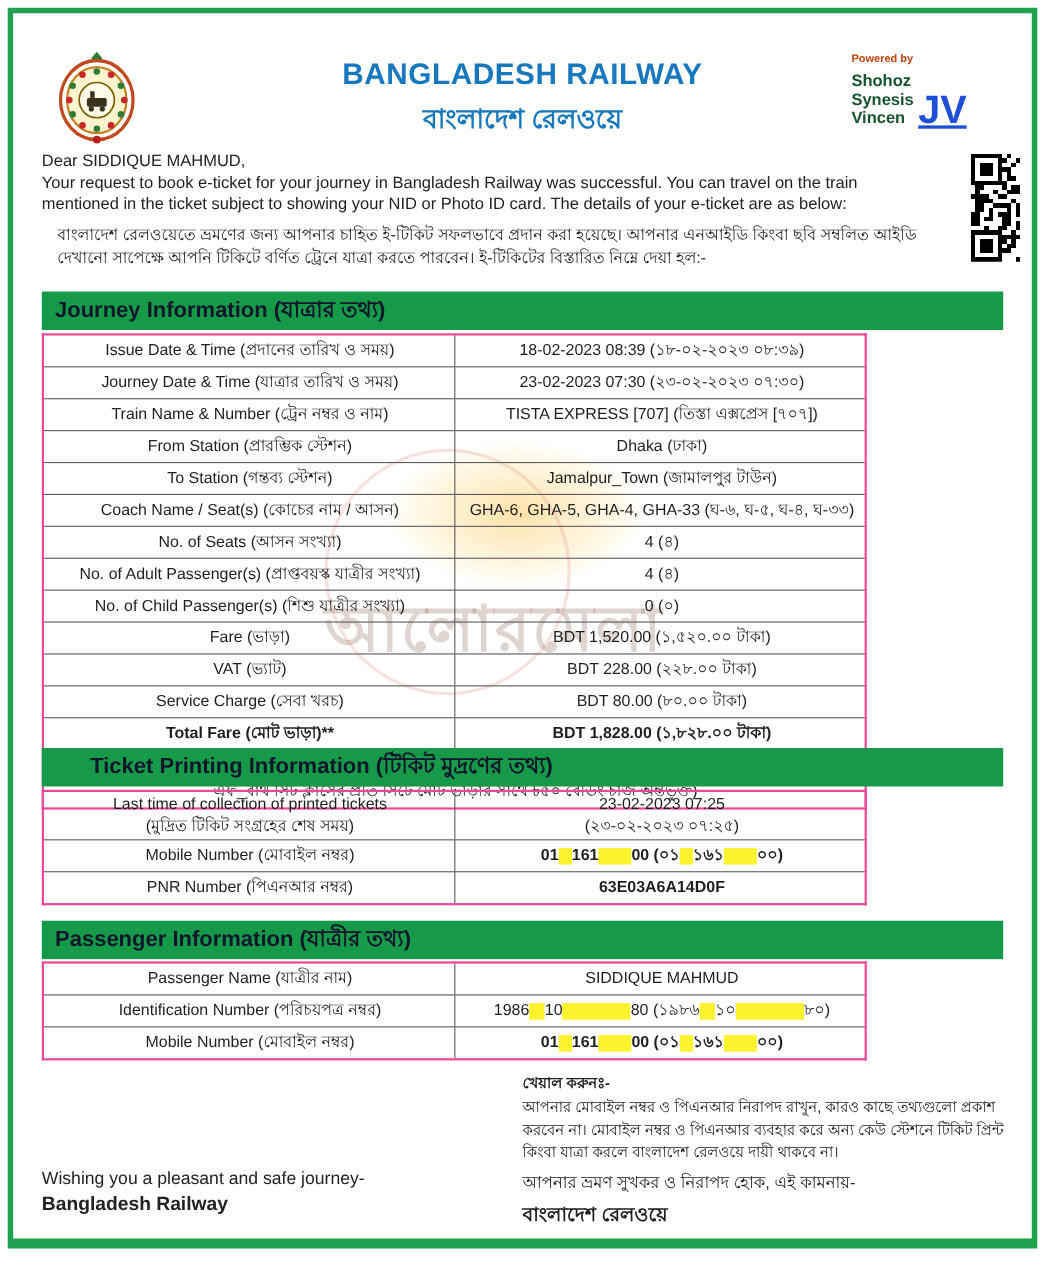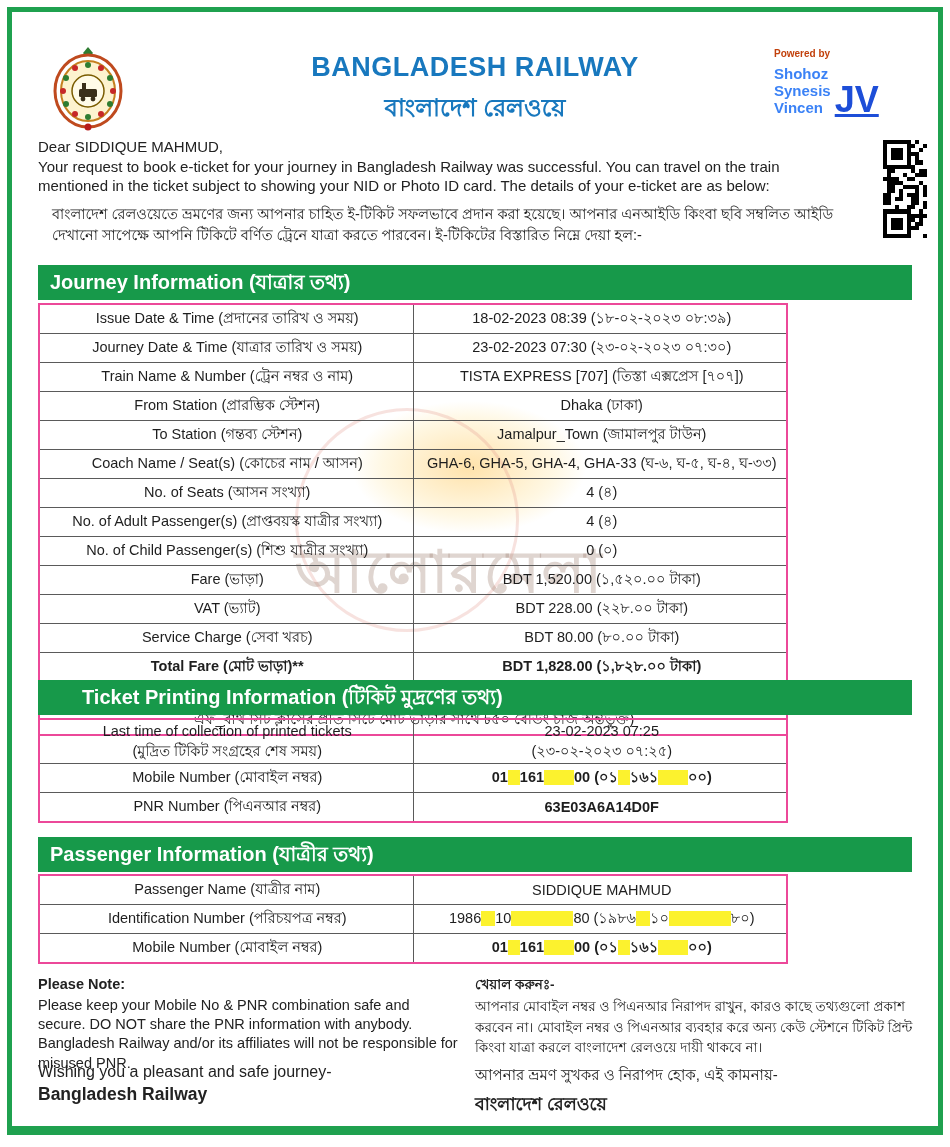--- a/index.html
+++ b/index.html
@@ -10,42 +10,42 @@
   .content { position:relative; width:100%; height:100%; }
 
   
   .logo { position:absolute; left:36px; top:33px; width:80px; height:86px; }
   .title-block { position:absolute; left:0; top:40px; width:100%; text-align:center; }
   .title-en { font-size:27px; font-weight:bold; color:#1878be; letter-spacing:0.5px; }
   .title-bn { font-size:24px; font-weight:600; color:#1878be; margin-top:6px; }
   .powered { position:absolute; left:762px; top:36px; width:165px; }
   .powered-by { font-size:10px; font-weight:bold; color:#c2410c; }
   .powered-row { display:flex; align-items:flex-end; margin-top:7px; }
-  .powered-lines { font-size:15px; font-weight:bold; color:#3b82f6; line-height:1.12; }
+  .powered-lines { font-size:15px; font-weight:bold; color:#14532d; line-height:1.12; }
   .powered-jv { font-size:36px; font-weight:bold; color:#1d4ed8; margin-left:4px; line-height:0.9;text-decoration:underline; }
 
   
   .greeting { position:absolute; left:26px; top:126px; font-size:15px; }
   .intro-en { position:absolute; left:26px; top:145px; width:810px; font-size:15px; line-height:1.27; }
   .intro-bn { position:absolute; left:40px; top:192px; width:828px; font-size:14.5px; line-height:1.45; }
   .qr { position:absolute; left:870px; top:128px; width:46px; height:98px; }
   .qr svg { display:block; }
 
   
   .watermark { position:absolute; left:265px; top:388px; width:400px; height:240px; z-index:0;
     background: radial-gradient(ellipse 150px 85px at 48% 28%, rgba(255,198,88,0.50), rgba(255,230,160,0.28) 58%, rgba(255,255,255,0) 78%);
     pointer-events:none; }
   .watermark::before { content:""; position:absolute; left:18px; top:8px; width:218px; height:218px;
     border:3px solid rgba(225,150,140,0.28); border-radius:50%; }
   .watermark-text { position:absolute; left:18px; top:128px; width:360px; text-align:left;
     font-size:58px; font-weight:bold; color:rgba(150,115,100,0.30); letter-spacing:2px; }
 
   
   .section-bar { position:absolute; left:26px; width:874px; height:35px; background:#17994a;
-    color:#ffffff; font-size:20px; font-weight:bold; line-height:35px; padding-left:12px; z-index:2; }
+    color:#0f172a; font-size:20px; font-weight:bold; line-height:35px; padding-left:12px; z-index:2; }
   .bar-journey { top:253px; }
   .bar-printing { top:668px;padding-left:44px; }
   .bar-passenger { top:825px; }
 
   table.info { position:absolute; left:26px; width:750px; border-collapse:collapse;
     border:2px solid #ec4899; background:transparent; z-index:1; table-layout:fixed;text-align:center; }
   .tbl-journey { top:291px; }
   .tbl-printing { top:706px; }
   .tbl-passenger { top:862px; }
   table.info td { border:1px solid #5a5a5a; font-size:14.5px; height:23px;
@@ -331,24 +331,20 @@
           </tr>
           <tr class="bold">
             <td style="font-weight:normal">Mobile Number (মোবাইল নম্বর)</td>
             <td class="val">
               <span>01</span><span class="redact rw12"></span><span>161</span><span class="redact rw30"></span><span>00 (০১</span><span class="redact rw12"></span><span>১৬১</span><span class="redact rw30"></span><span>০০)</span>
             </td>
           </tr>
         </tbody>
       </table>
 
-      <div class="note-en">
-        <div class="note-title">Please Note:</div>
-        <div>Please keep your Mobile No &amp; PNR combination safe and secure. DO NOT share the PNR information with anybody. Bangladesh Railway and/or its affiliates will not be responsible for misused PNR.</div>
-      </div>
       <div class="note-bn">
         <div class="note-title">খেয়াল করুনঃ-</div>
         <div>আপনার মোবাইল নম্বর ও পিএনআর নিরাপদ রাখুন, কারও কাছে তথ্যগুলো প্রকাশ করবেন না। মোবাইল নম্বর ও পিএনআর ব্যবহার করে অন্য কেউ স্টেশনে টিকিট প্রিন্ট কিংবা যাত্রা করলে বাংলাদেশ রেলওয়ে দায়ী থাকবে না।</div>
       </div>
 
       <div class="signoff-en">
         <div>Wishing you a pleasant and safe journey-</div>
         <div class="brand">Bangladesh Railway</div>
       </div>
       <div class="signoff-bn">

